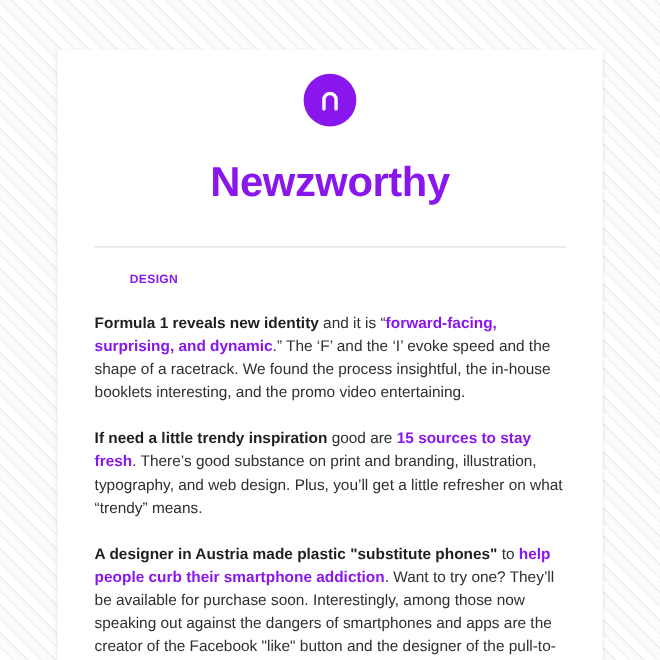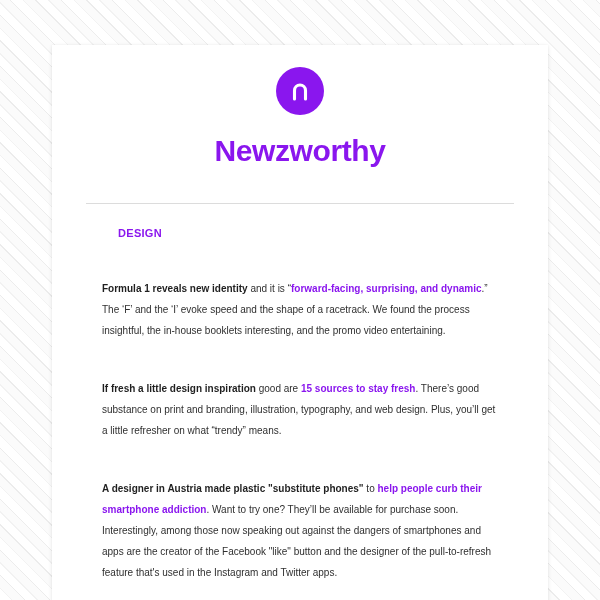--- a/index.html
+++ b/index.html
@@ -51,23 +51,23 @@
     background: #8a16ee;
     margin: 0 auto;
     display: flex;
     align-items: center;
     justify-content: center;
     line-height: 1;
   }
   .brand-logo svg { display: block; }
 
   .brand-title {
-    margin: 0;
+    margin: 12px;
     padding-top: 19px;
-    font-size: 30px;
+    font-size: 38px;
     font-weight: bold;
     color: #8a16ee;
     letter-spacing: -0.4px;
     line-height: 1.1;
   }
 
   .divider {
     height: 1px;
     background: #dcdcdc;
     margin: 36px 34px 0 34px;
@@ -82,24 +82,24 @@
     font-weight: bold;
     color: #8a16ee;
     letter-spacing: 0.3px;
     margin-top: 23px;
     margin-bottom: 0;
     line-height: 1.2;
     padding-left: 32px;
   }
 
   .story {
-    font-size: 10px;
+    font-size: 14px;
     line-height: 21px;
     color: #2f2f2f;
-    margin: 16px;
+    margin: 0;
     padding-top: 21px;
   }
   .story:first-of-type { padding-top: 22px; }
 
   .story strong { font-weight: bold; color: #1f1f1f; }
 
   .story .link {
     color: #8a16ee;
     font-weight: bold;
     text-decoration: none;
@@ -120,20 +120,20 @@
   </div>
 
   <div class="divider"></div>
 
   <div class="content">
 
     <div class="category-label">DESIGN</div>
 
     <div id="stories-container">
         <p class="story"><strong>Formula 1 reveals new identity</strong><span> and it is “</span><a class="link" href="#">forward-facing, surprising, and dynamic</a><span>.” The ‘F’ and the ‘I’ evoke speed and the shape of a racetrack. We found the process insightful, the in-house booklets interesting, and the promo video entertaining.</span></p>
-        <p class="story"><strong>If fresh a little design inspiration</strong><span> good are </span><a class="link" href="#">15 sources to stay fresh</a><span>. There’s good substance on print and branding, illustration, typography, and web design. Plus, you’ll get a little refresher on what “trendy” means.</span></p>
+        <p class="story"><strong>If need a little trendy inspiration</strong><span> good are </span><a class="link" href="#">15 sources to stay fresh</a><span>. There’s good substance on print and branding, illustration, typography, and web design. Plus, you’ll get a little refresher on what “trendy” means.</span></p>
         <p class="story"><strong>A designer in Austria made plastic "substitute phones"</strong><span> to </span><a class="link" href="#">help people curb their smartphone addiction</a><span>. Want to try one? They’ll be available for purchase soon. Interestingly, among those now speaking out against the dangers of smartphones and apps are the creator of the Facebook "like" button and the designer of the pull-to-refresh feature that's used in the Instagram and Twitter apps.</span></p>
         <p class="story"></p>
       </div>
 
   </div>
 
 </div>
 
 </body></html>

